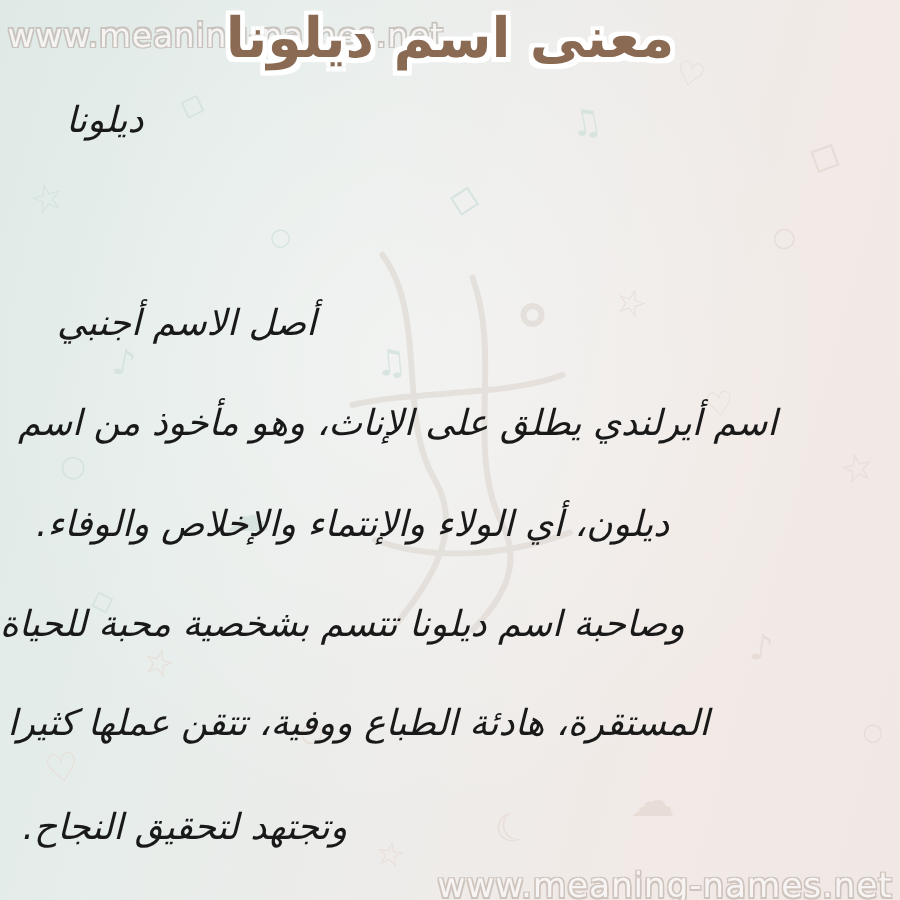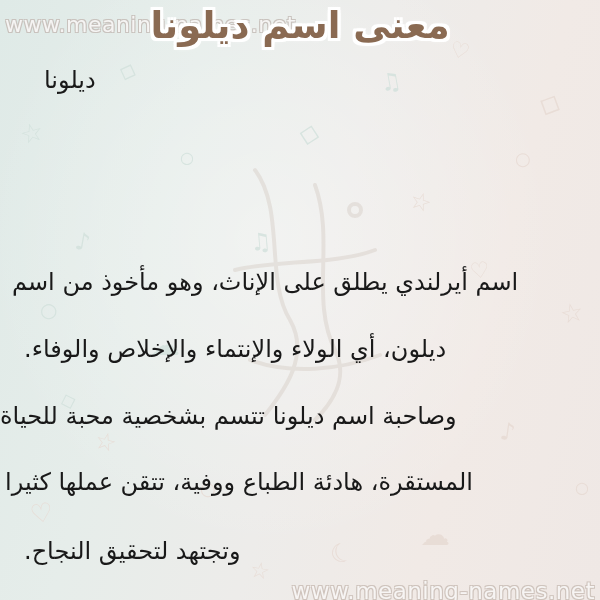--- a/index.html
+++ b/index.html
@@ -52,37 +52,37 @@
     font-weight:bold;
     color:#8a6a52;
     text-shadow:
       -3px -3px 0 #fff, 3px -3px 0 #fff,
       -3px  3px 0 #fff, 3px  3px 0 #fff,
        0   -3px 0 #fff, 0    3px 0 #fff,
       -3px  0   0 #fff, 3px  0   0 #fff,
        0 0 6px #fff;
   }
   
-  .body-lines{position:absolute;inset:0;}
+  .body-lines{position:absolute;inset:0;font-style:italic;}
   .line{
     position:absolute;left:0;right:0;
     direction:rtl;
     text-align:left;
     font-size:24px;
     color:#191919;
     white-space:nowrap;
   }
   .line.n1{top:66px;  padding-left:44px;}
   .line.n2{top:134px; padding-left:50px;}
   .line.n3{top:201px; padding-left:38px;}
   .line.n4{top:268px; padding-left:12px;}
   .line.n5{top:335px; padding-left:24px;}
   .line.n6{top:402px; }
   .line.n7{top:468px; padding-left:5px;}
-  .line.n8{top:537px; padding-left:24px;}
+  .line.n8{top:537px; padding-left:15px;}
 </style>
 </head>
 <body>
 
 <div class="screen">
 
   <div id="doodle-layer">
       <span class="doodle" style="left: 20px; top: 120px; font-size: 26px; transform: rotate(-15deg); color: rgb(210, 225, 220);">☆</span>
       <span class="doodle" style="left: 75px; top: 230px; font-size: 24px; transform: rotate(10deg); color: rgb(210, 225, 220);">♪</span>
       <span class="doodle" style="left: 40px; top: 300px; font-size: 20px; transform: rotate(0deg); color: rgb(210, 225, 220);">○</span>
@@ -118,20 +118,21 @@
       <circle cx="160" cy="60" r="6"></circle>
     </g>
   </svg>
 
   <div class="wm wm-top">www.meaning-names.net</div>
 
   <h1 class="title">معنى اسم ديلونا</h1>
 
   <div class="body-lines">
     <div class="line n1">ديلونا</div>
+    <div class="line n3">أصل الاسم أجنبي</div>
     <div class="line n4">اسم أيرلندي يطلق على الإناث، وهو مأخوذ من اسم</div>
     <div class="line n5">ديلون، أي الولاء والإنتماء والإخلاص والوفاء.</div>
     <div class="line n6">وصاحبة اسم ديلونا تتسم بشخصية محبة للحياة</div>
     <div class="line n7">المستقرة، هادئة الطباع ووفية، تتقن عملها كثيرا</div>
     <div class="line n8">وتجتهد لتحقيق النجاح.</div>
   </div>
 
   <div class="wm wm-bottom">www.meaning-names.net</div>
 
 </div>

